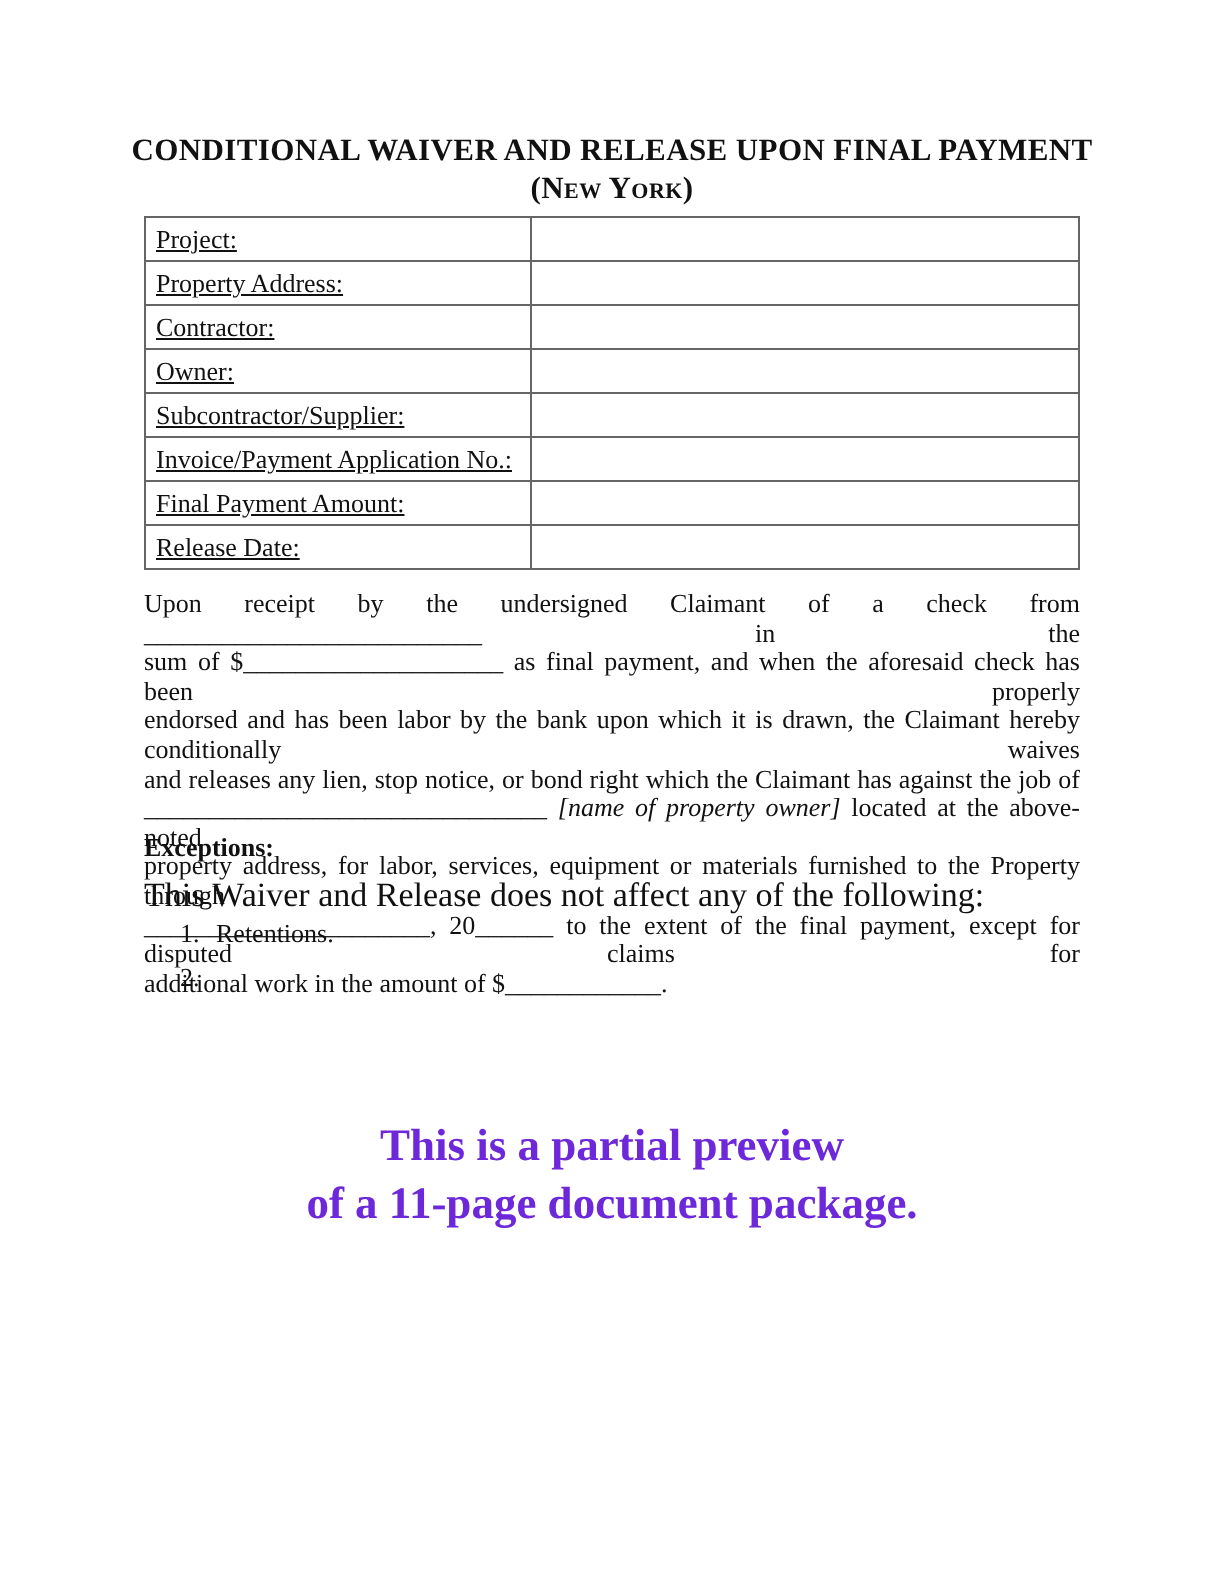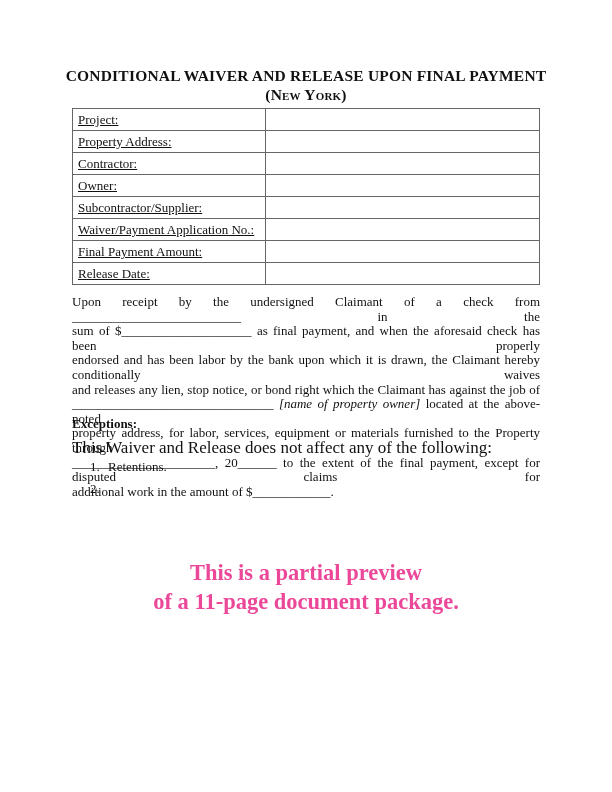--- a/index.html
+++ b/index.html
@@ -91,21 +91,21 @@
         </tr>
         <tr>
           <td class="label-cell">Owner:</td>
           <td class="value-cell"></td>
         </tr>
         <tr>
           <td class="label-cell">Subcontractor/Supplier:</td>
           <td class="value-cell"></td>
         </tr>
         <tr>
-          <td class="label-cell">Waiver/Payment Application No.:</td>
+          <td class="label-cell">Invoice/Payment Application No.:</td>
           <td class="value-cell"></td>
         </tr>
         <tr>
           <td class="label-cell">Final Payment Amount:</td>
           <td class="value-cell"></td>
         </tr>
         <tr>
           <td class="label-cell">Release Date:</td>
           <td class="value-cell"></td>
         </tr>
@@ -130,18 +130,18 @@
   <div class="exceptions-list">
       <div class="list-item">
         <span class="list-num">1.</span>
         <span>Retentions.</span>
       </div>
       <div class="list-item">
         <span class="list-num">2.</span>
       </div>
     </div>
 
-  <div class="preview-notice" style="color: #ec4899;">
+  <div class="preview-notice" style="color: #6d28d9;">
     <div>This is a partial preview</div>
     <div>of a 11-page document package.</div>
   </div>
 
 </div>
 
 </body></html>

